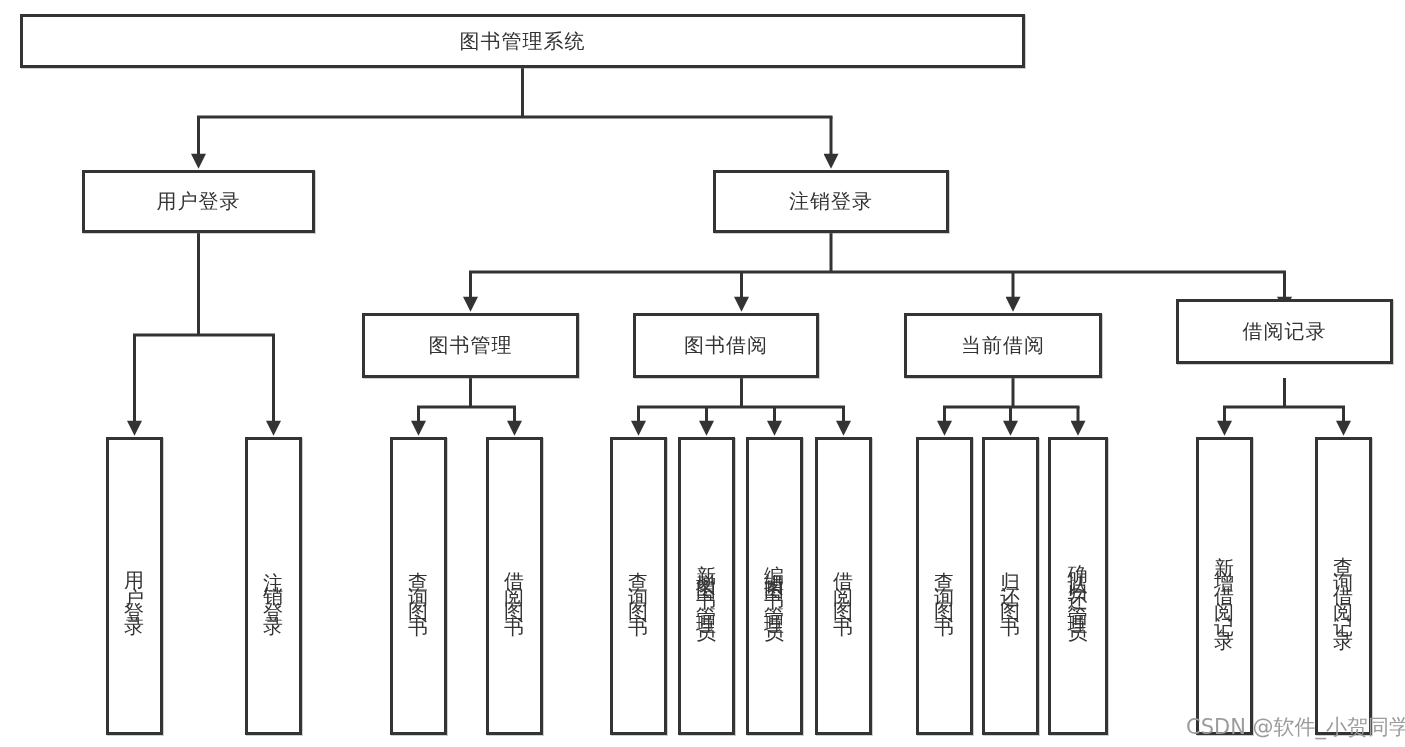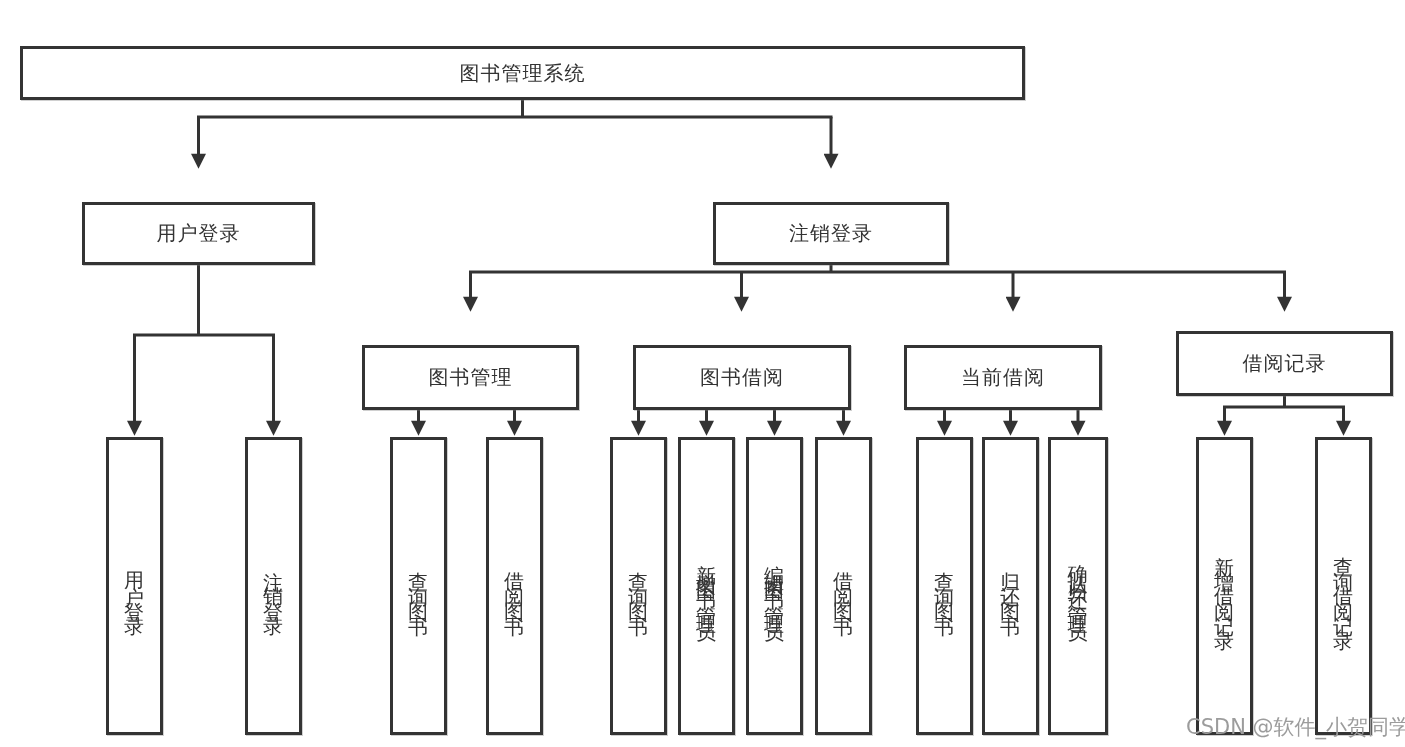--- a/index.html
+++ b/index.html
@@ -24,31 +24,31 @@
     border: 3px solid #343434;
     box-shadow: 1px 1px 0 rgba(120,120,120,0.35);
     display: flex;
     align-items: center;
     justify-content: center;
     font-size: 20px;
     color: #333333;
     z-index: 2;
     text-align: center;
   }
-  .node.h { letter-spacing: 1px; margin-top: 32px; }
+  .node.h { letter-spacing: 1px; }
   .node.v {
     writing-mode: vertical-rl; 
     line-height: 1;
   }
   
   #root-box        { left: 20px;   top: 14px;  width: 1005px; height: 54px; }
   #user-login-box  { left: 82px;   top: 170px; width: 233px;  height: 63px; }
   #book-mgmt-box   { left: 713px;  top: 170px; width: 236px;  height: 63px; }
   #new-book-box    { left: 362px;  top: 313px; width: 217px;  height: 65px; }
-  #book-borrow-box { left: 633px;  top: 313px; width: 218px;  height: 65px; }
+  #book-borrow-box { left: 633px;  top: 313px; width: 186px;  height: 65px; }
   #cur-borrow-box  { left: 904px;  top: 313px; width: 198px;  height: 65px; }
   #borrow-rec-box  { left: 1176px; top: 299px; width: 217px;  height: 65px; text-align: center; }
   .leaf { top: 437px; width: 57px; height: 298px; }
   #leaf-a1 { left: 106px; }
   #leaf-a2 { left: 245px; }
   #leaf-b1 { left: 390px; }
   #leaf-b2 { left: 486px; }
   #leaf-c1 { left: 610px; }
   #leaf-c2 { left: 678px; }
   #leaf-c3 { left: 746px; }

